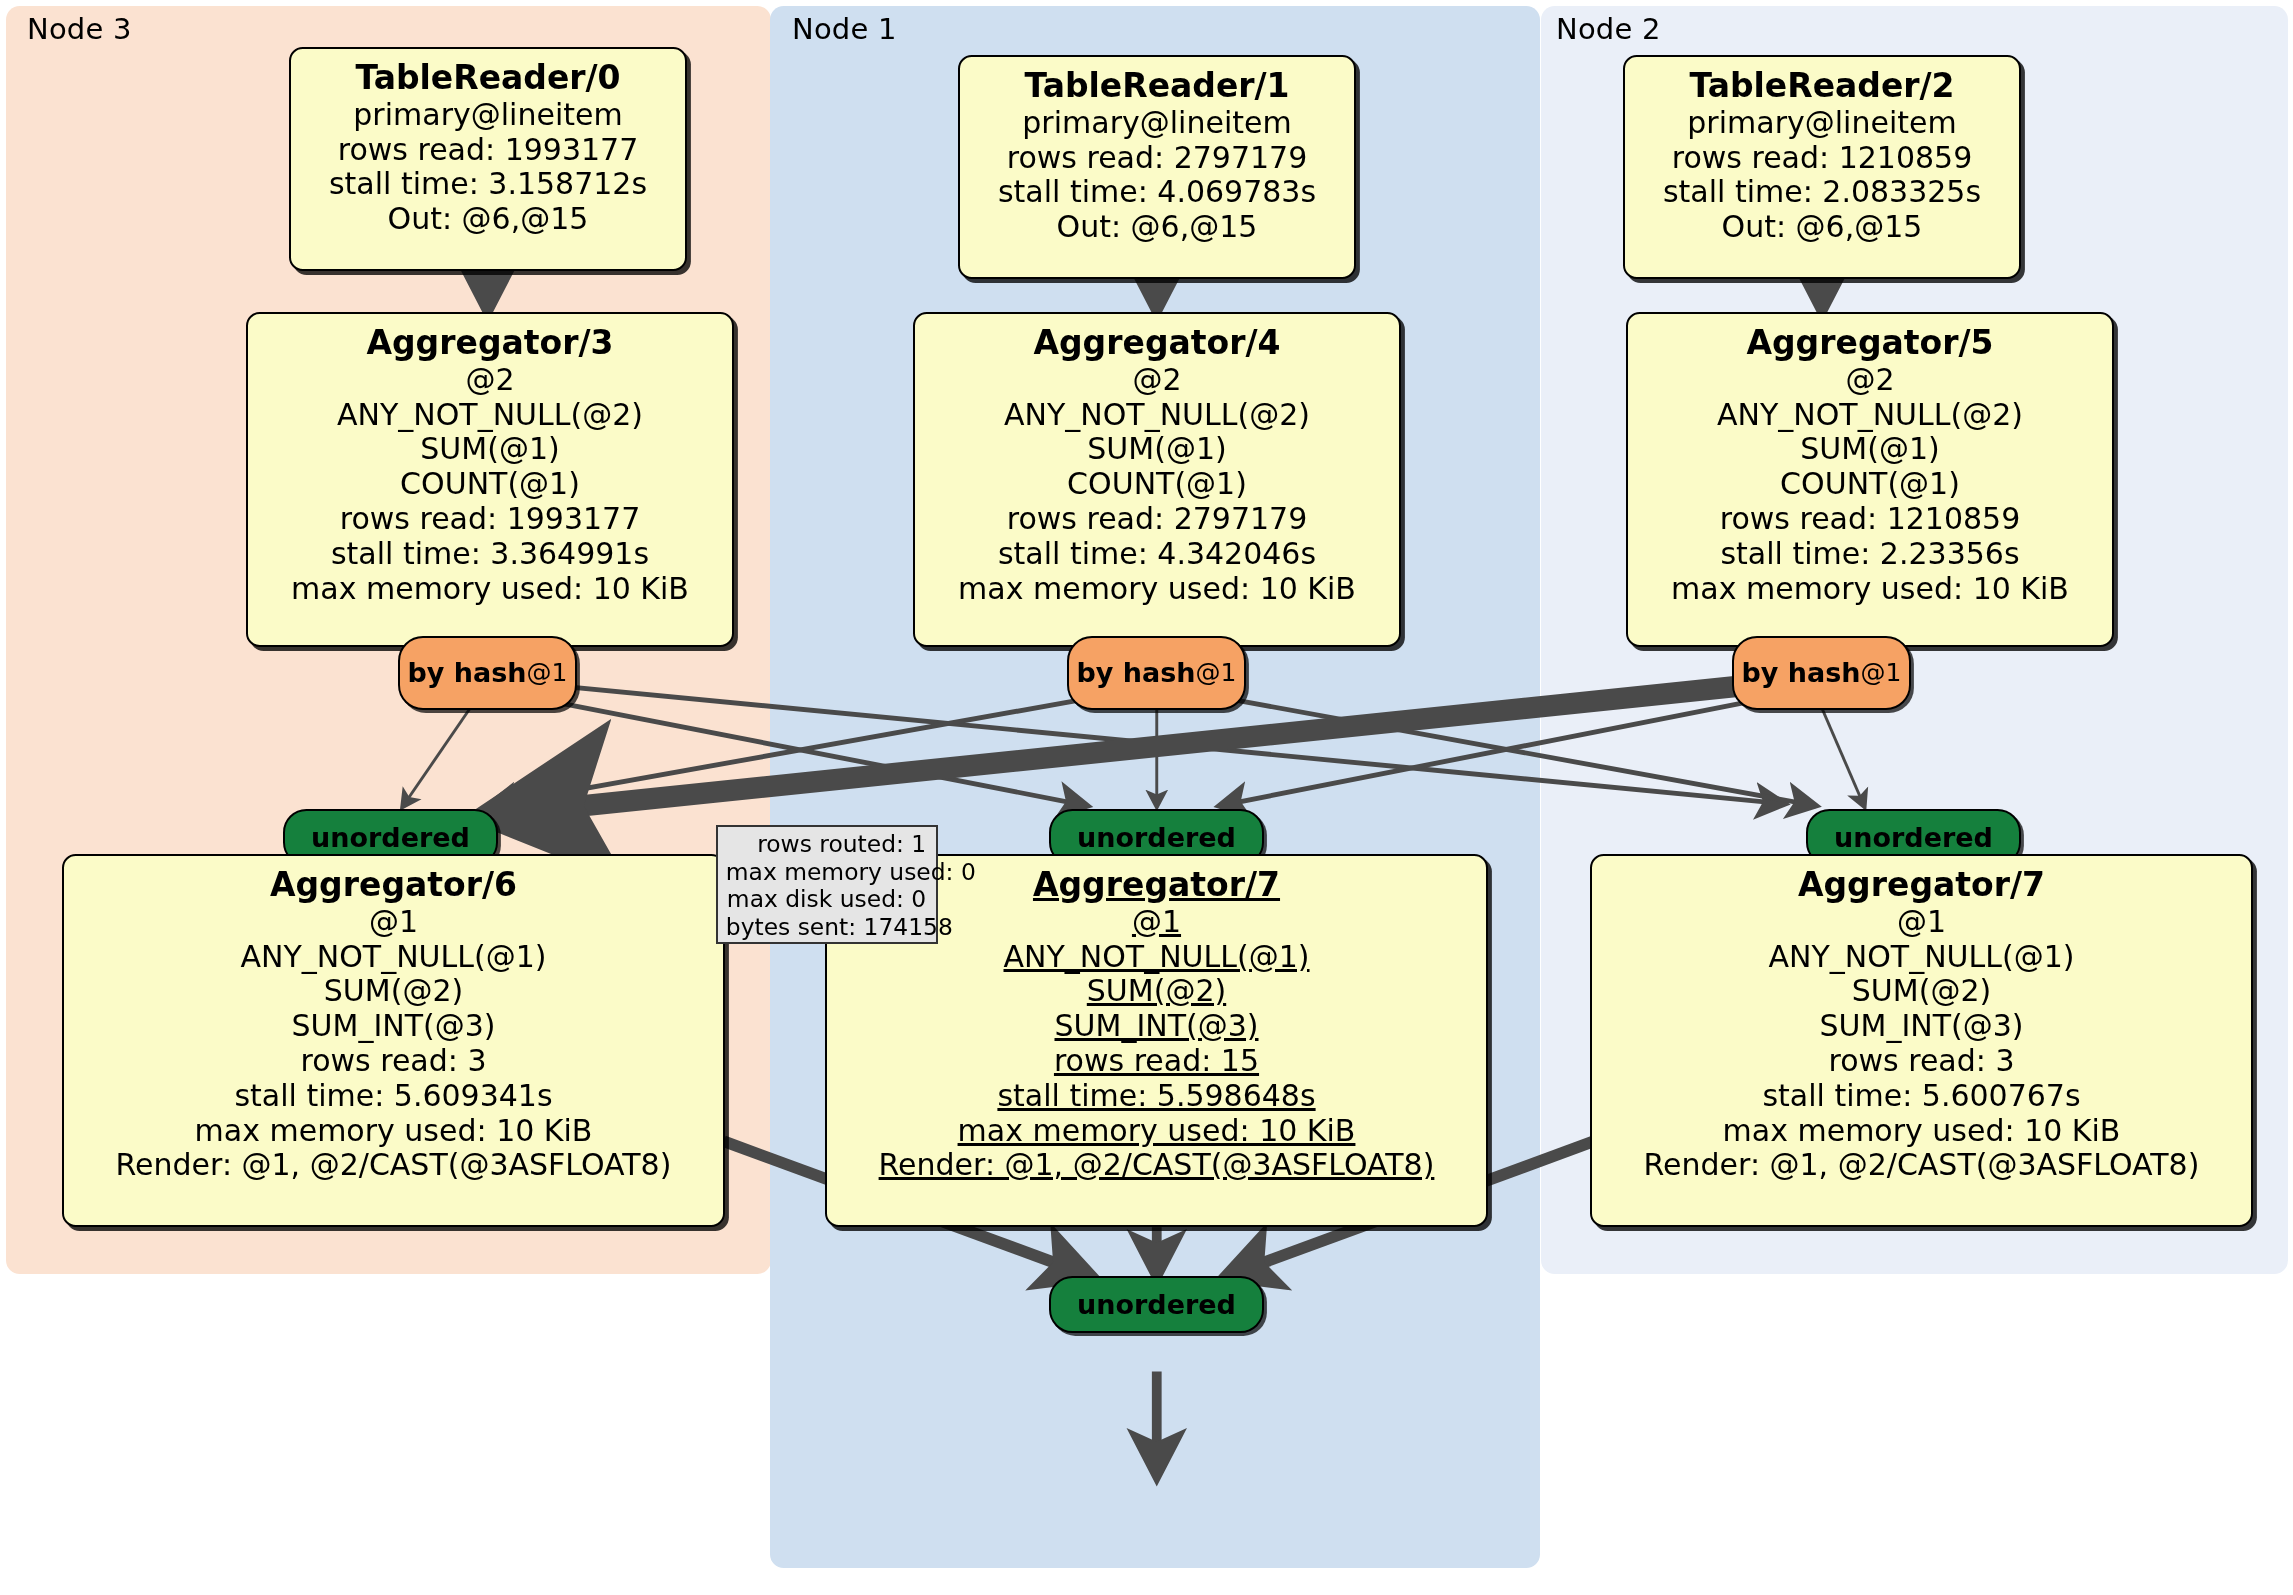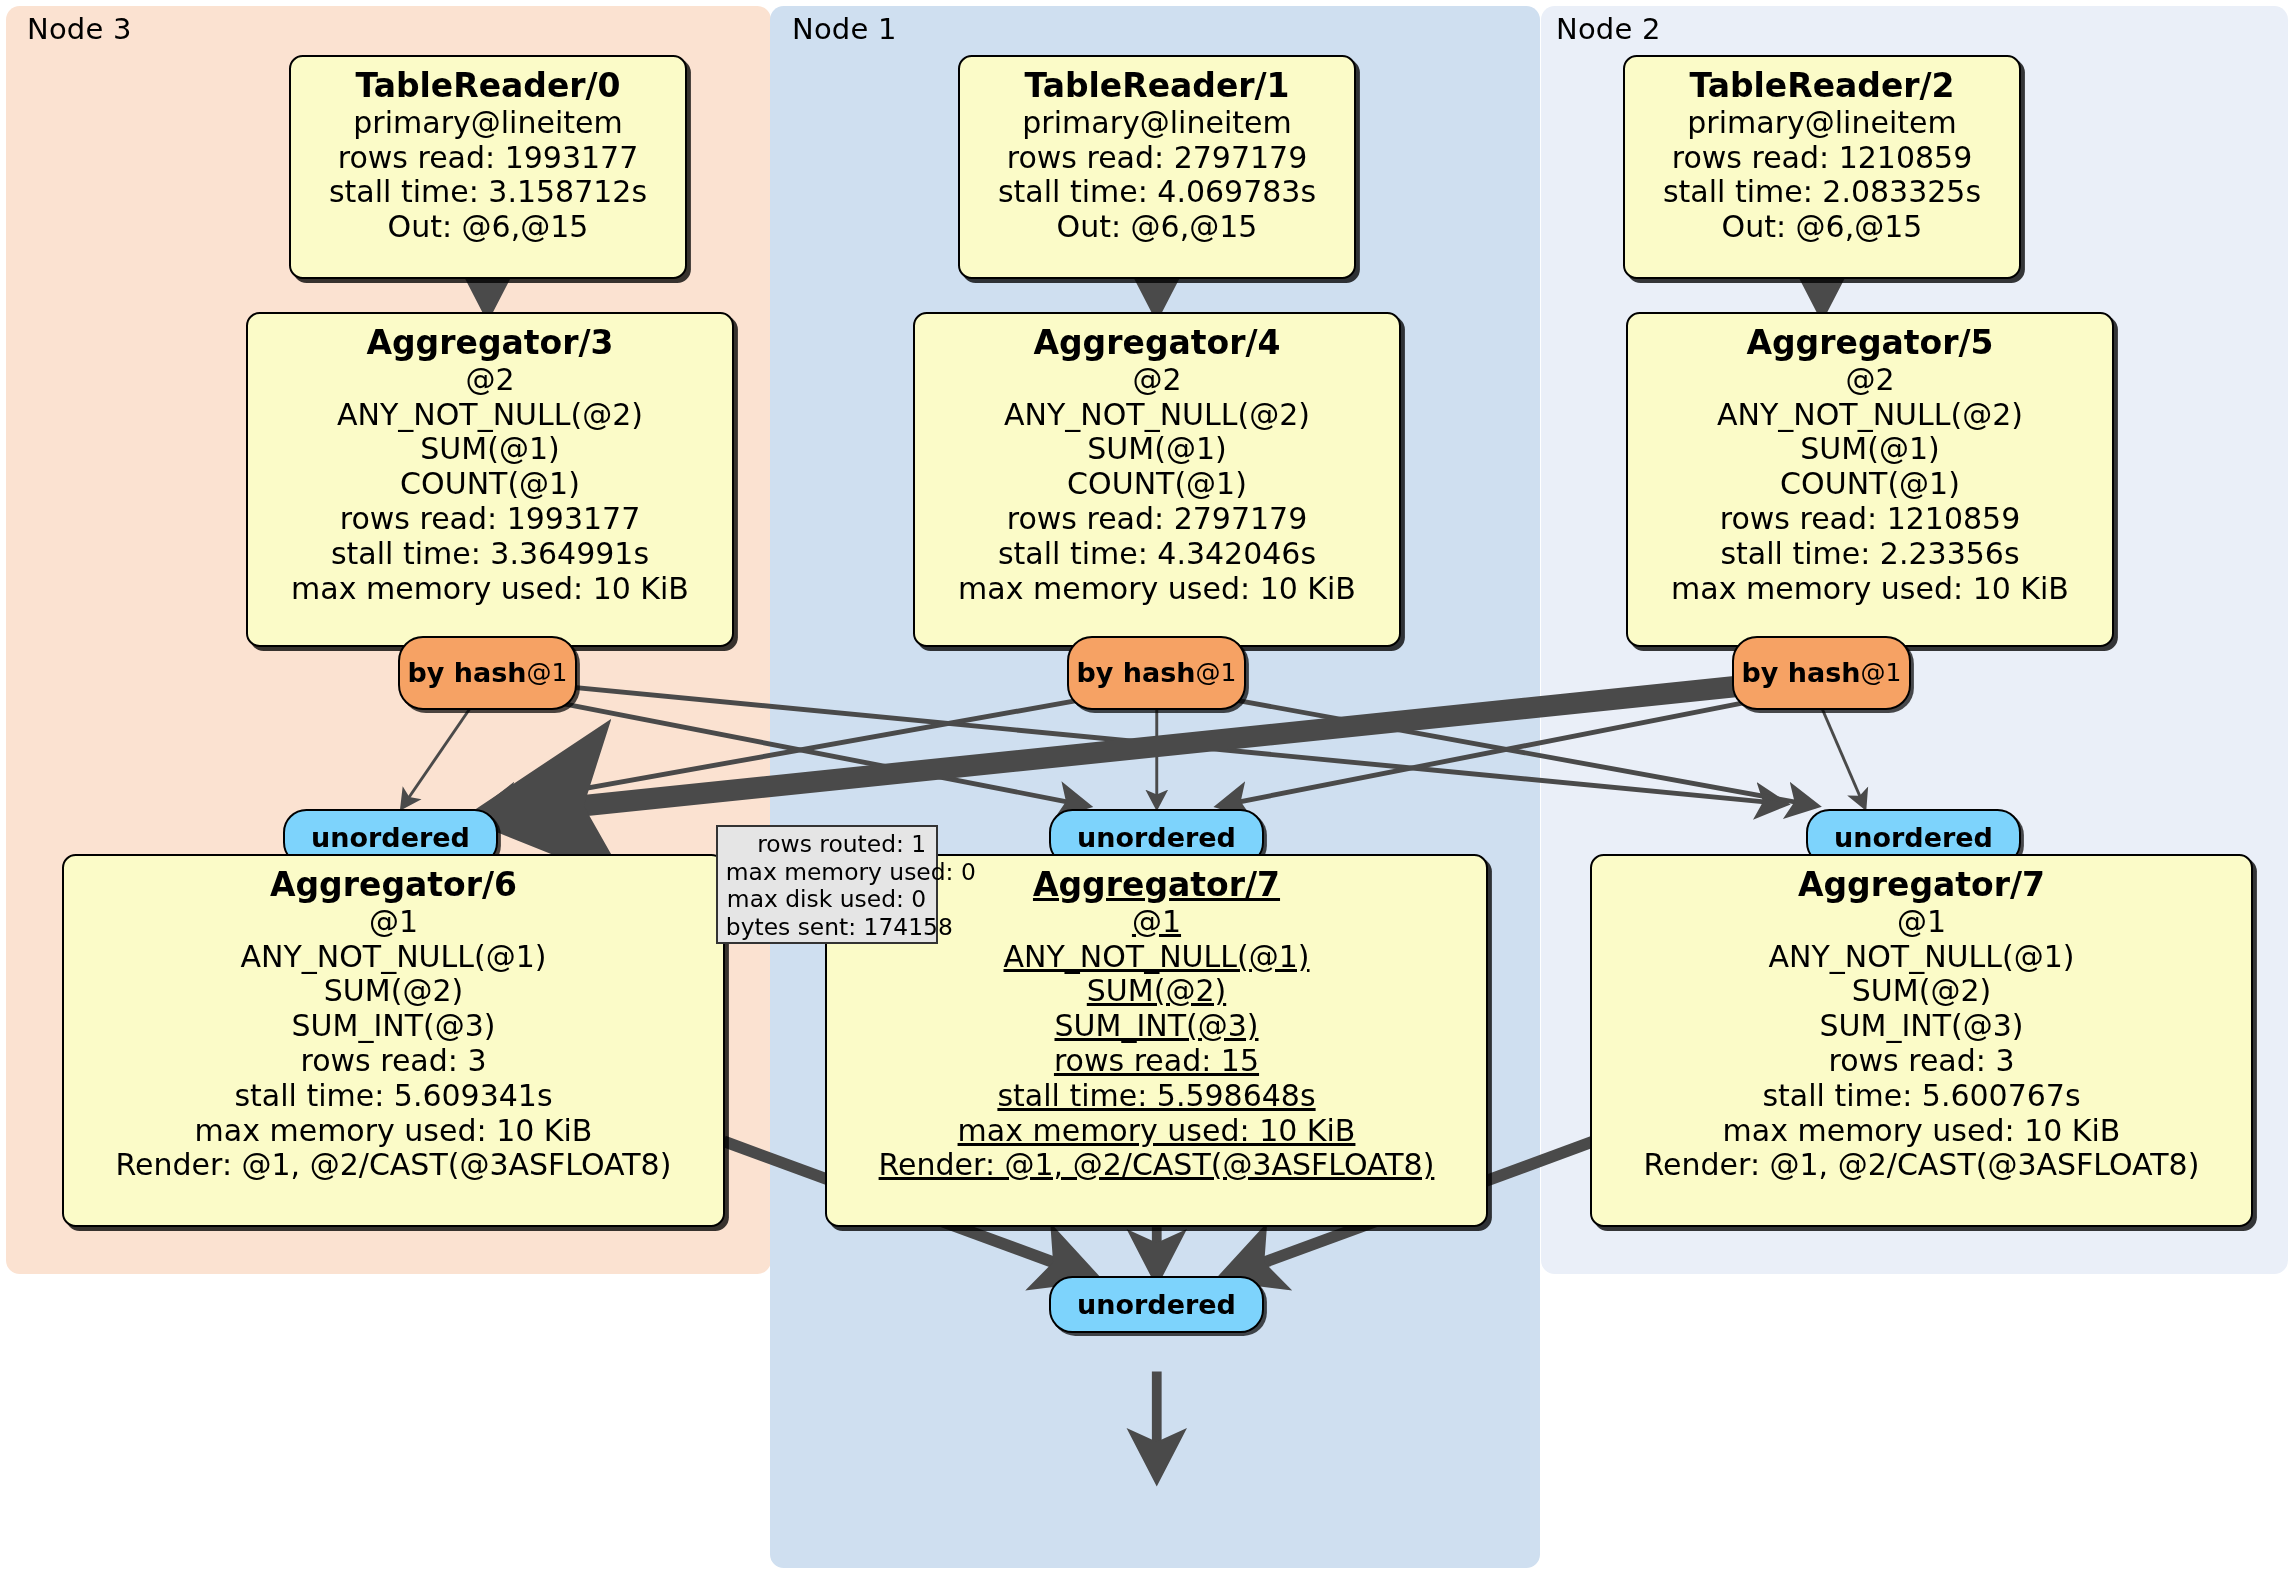--- a/index.html
+++ b/index.html
@@ -20,21 +20,21 @@
        display:flex;flex-direction:column;align-items:center;justify-content:flex-start;}
   .box .title{font-weight:bold;font-size:33px;line-height:1.18;color:#000;white-space:nowrap;}
   .box .line{font-size:30px;line-height:1.16;color:#000;white-space:nowrap;}
 
   .pill{position:absolute;box-sizing:border-box;border:2.4px solid #000;
         display:flex;flex-direction:row;align-items:center;justify-content:center;
         box-shadow:2.9px 2.9px 0 rgba(0,0,0,.7);}
   .pill.hash{background:#f6a264;border-radius:25px;}
   .pill.hash .t{font-weight:bold;font-size:27px;line-height:1.1;}
   .pill.hash .s{font-size:25px;line-height:1.1;}
-  .pill.unord{background:#7dd3fc;border-radius:23.4px;}
+  .pill.unord{background:#15803d;border-radius:23.4px;}
   .pill.unord .t{font-weight:bold;font-size:27px;line-height:1.1;color:#000;}
 
   .tooltip{position:absolute;background:#e5e5e5;border:2px solid #333;box-sizing:border-box;
            text-align:right;padding:3.9px 9.8px 4.9px 7.8px;}
   .tooltip div{font-size:23.4px;line-height:1.18;color:#000;white-space:nowrap;}
 </style>
 </head>
 <body>
 
 <div id="stage">
@@ -81,21 +81,21 @@
 
     <g stroke="#4a4a4a" fill="none">
       <line x1="742" y1="1170" x2="1118" y2="1308" stroke-width="12" marker-end="url(#ahb)"></line>
       <line x1="1186" y1="1258" x2="1186" y2="1308" stroke-width="10" marker-end="url(#ahb)"></line>
       <line x1="1634" y1="1170" x2="1258" y2="1308" stroke-width="12" marker-end="url(#ahb)"></line>
     </g>
 
     <line x1="1186" y1="1406" x2="1186" y2="1512" stroke="#4a4a4a" stroke-width="10" marker-end="url(#ahb)"></line>
   </svg>
 
-  <div class="box" style="left:289px;top:55px;width:398px;height:224px;padding-top:9.8px;">
+  <div class="box" style="left:289px;top:47px;width:398px;height:224px;padding-top:9.8px;">
     <div class="title">TableReader/0</div>
     <div class="line">primary@lineitem</div>
     <div class="line">rows read: 1993177</div>
     <div class="line">stall time: 3.158712s</div>
     <div class="line">Out: @6,@15</div>
   </div>
 
   <div class="box" style="left:958px;top:55px;width:398px;height:224px;padding-top:9.8px;">
     <div class="title">TableReader/1</div>
     <div class="line">primary@lineitem</div>

